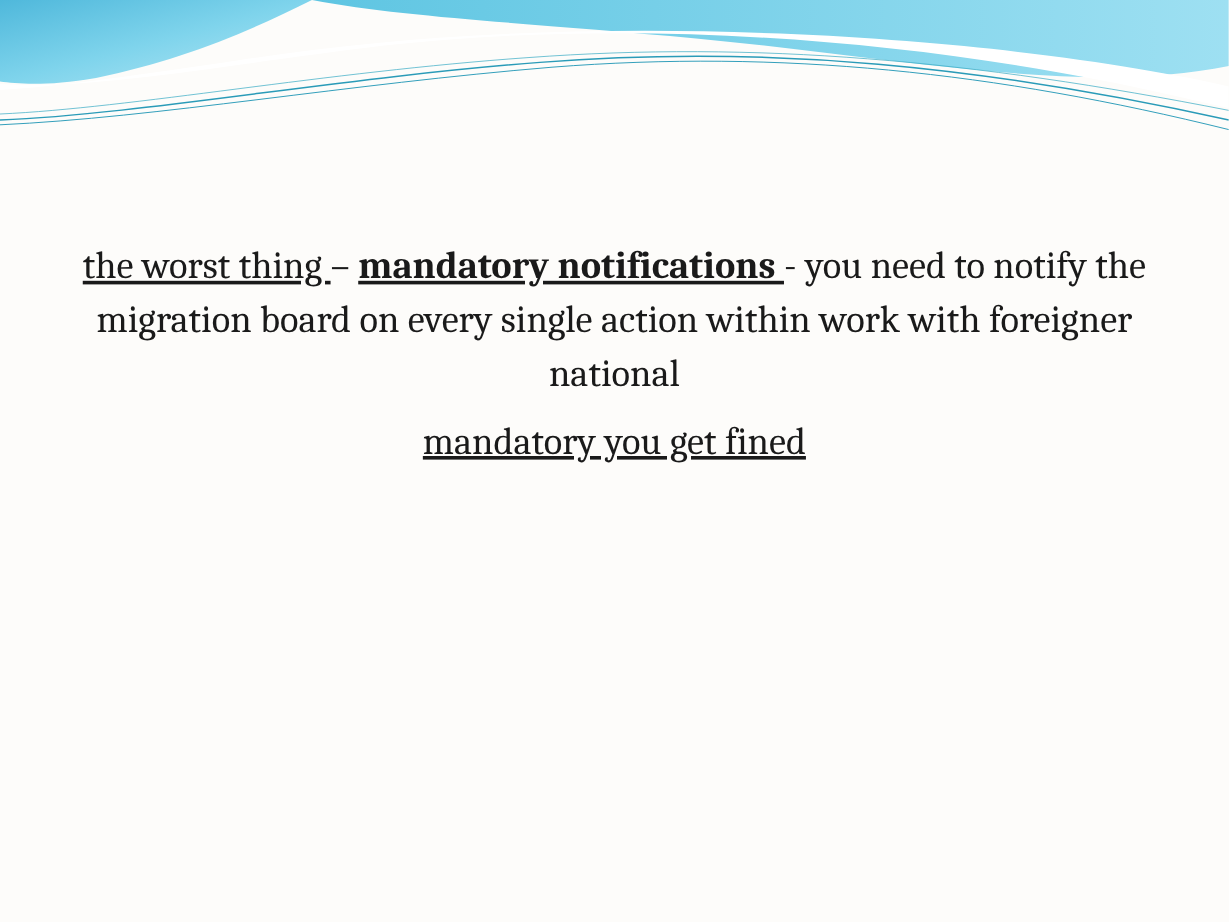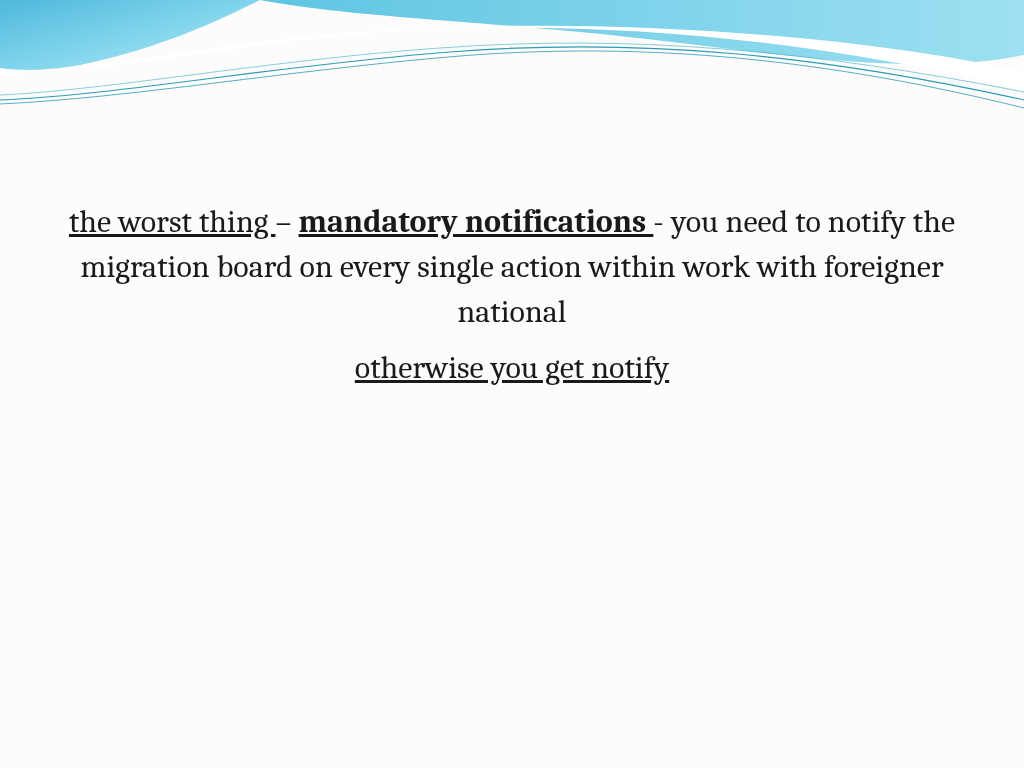--- a/index.html
+++ b/index.html
@@ -70,15 +70,15 @@
     <path d="M 0 104 C 130 98, 290 70, 460 56 C 650 41, 830 60, 1024 108" fill="none" stroke="#2a9bb8" stroke-width="0.8"></path>
     <path d="M 0 95 C 110 90, 270 60, 440 48 C 630 34, 810 50, 1024 92" fill="none" stroke="#3aacc4" stroke-width="0.6"></path>
   </svg>
 </div>
 
 <div class="content">
   <p class="paragraph">
     <span class="underline">the worst thing </span><span>– </span><span class="underline bold">mandatory notifications </span><span> - you need to notify the migration board on every single action within work with foreigner national</span>
   </p>
   <p class="paragraph">
-    <span class="underline">otherwise you get notify</span>
+    <span class="underline">mandatory you get fined</span>
   </p>
 </div>
 
 </body></html>

